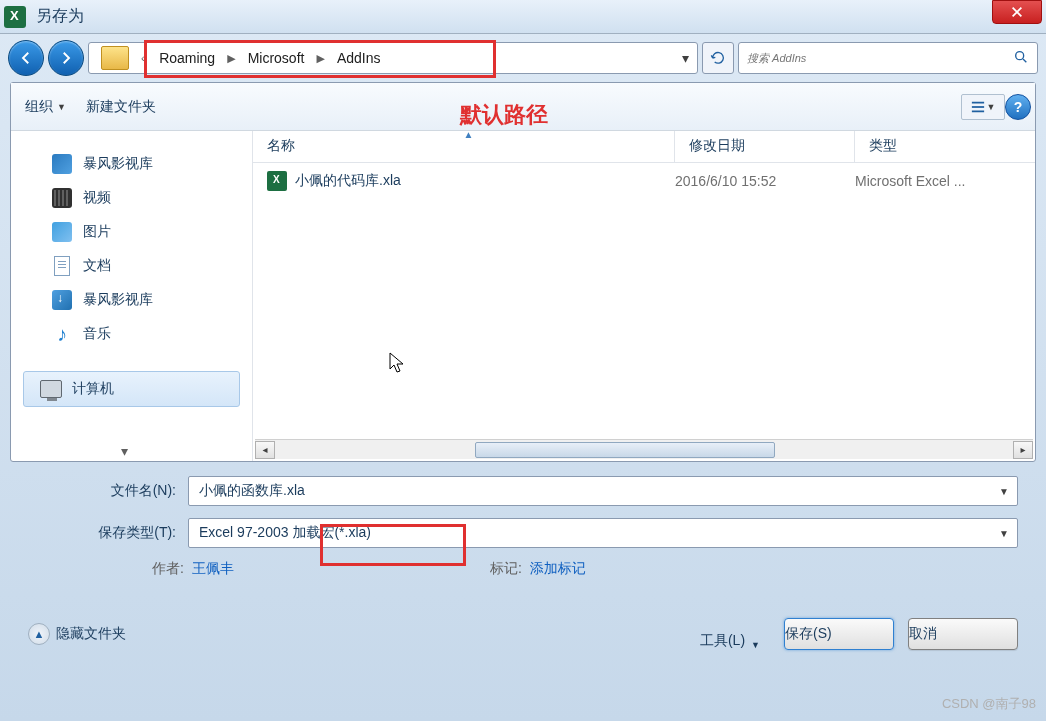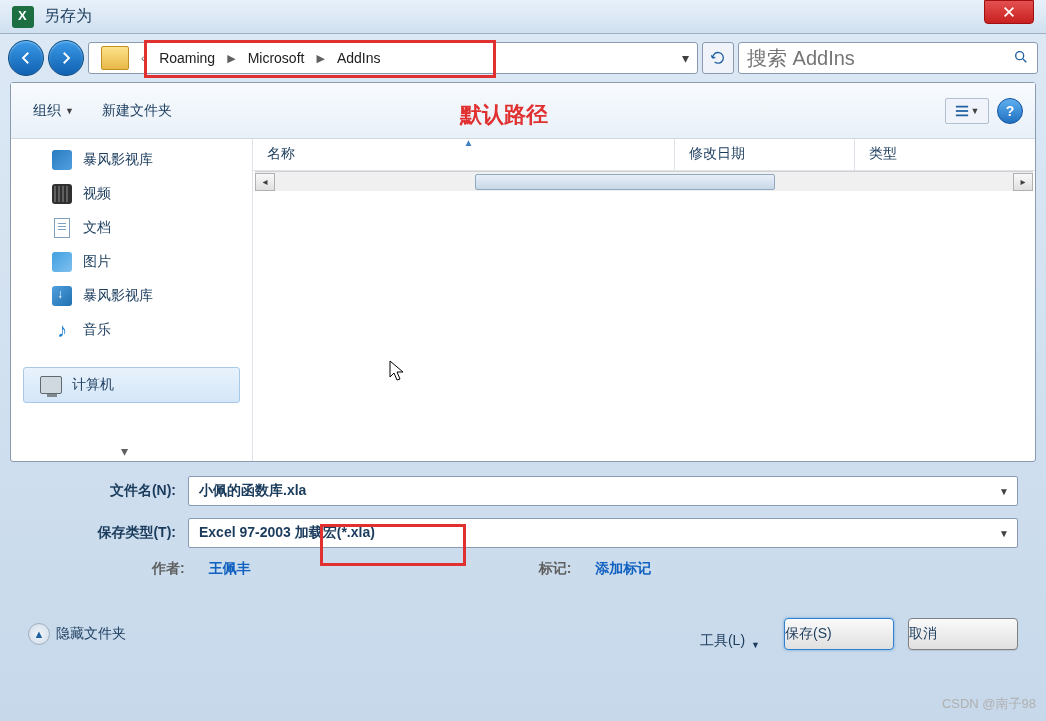--- a/index.html
+++ b/index.html
@@ -1,48 +1,48 @@
 <!DOCTYPE html>
 <html><head>
   <meta charset="utf-8">
   <style>
     * { box-sizing: border-box; margin: 0; padding: 0; }
     body { font-family: "Microsoft YaHei", "Segoe UI", Tahoma, sans-serif; font-size: 14px; background: #d8e6f2; width: 1046px; height: 721px; overflow: hidden; position: relative; }
     .window { width: 1046px; height: 721px; background: linear-gradient(to bottom, #dde9f5 0%, #c6d8ea 100%); position: relative; }
     
-    .titlebar { height: 34px; background: linear-gradient(to bottom, #e8f1fa 0%, #d0e0f0 100%); display: flex; align-items: center; padding: 0 12px; border-bottom: 1px solid #a0b0c0; }
+    .titlebar { height: 34px; background: linear-gradient(to bottom, #e8f1fa 0%, #d0e0f0 100%); display: flex; align-items: center; padding: 0 4px; border-bottom: 1px solid #a0b0c0; }
     .titlebar .app-icon { width: 22px; height: 22px; background: #1d6f42; border-radius: 3px; position: relative; margin-right: 10px; }
     .titlebar .app-icon::after { content: "X"; color: white; font-weight: bold; position: absolute; top: 2px; left: 6px; font-size: 13px; }
     .titlebar .title { color: #1a3b5c; font-size: 16px; font-weight: normal; }
     .titlebar .spacer { flex: 1; }
     .titlebar .close-btn { width: 50px; height: 24px; background: linear-gradient(to bottom, #e45050 0%, #c82020 100%); border-radius: 0 0 4px 4px; color: white; display: flex; align-items: center; justify-content: center; margin-top: -10px; border: 1px solid #a01010; }
     
     .navbar { height: 48px; display: flex; align-items: center; padding: 6px 8px; gap: 4px; }
     .nav-btn { width: 36px; height: 36px; border-radius: 50%; background: linear-gradient(to bottom, #3a9ae8 0%, #1060b0 100%); border: 1px solid #0a4a80; display: flex; align-items: center; justify-content: center; color: white; box-shadow: inset 0 1px 2px rgba(255,255,255,0.4); }
     .nav-btn svg { width: 18px; height: 18px; }
     .folder-icon-small { width: 28px; height: 24px; background: linear-gradient(to bottom, #fde38a 0%, #e8b848 100%); border-radius: 2px; border: 1px solid #c09020; margin: 0 4px; }
     .breadcrumb-box { flex: 1; height: 32px; background: white; border: 1px solid #8a9ab0; border-radius: 3px; display: flex; align-items: center; padding: 0 8px; position: relative; }
     .breadcrumb-box .chev { color: #606060; margin: 0 8px; font-size: 11px; }
     .breadcrumb-box .crumb { color: #202020; padding: 4px 4px; }
     .breadcrumb-box .dropdown { margin-left: auto; color: #404040; }
     .refresh-btn { width: 32px; height: 32px; background: #f0f4fa; border: 1px solid #8a9ab0; border-radius: 3px; display: flex; align-items: center; justify-content: center; color: #2060a0; }
     .searchbox { width: 300px; height: 32px; background: white; border: 1px solid #8a9ab0; border-radius: 3px; display: flex; align-items: center; padding: 0 8px; }
-    .searchbox input { flex: 1; border: none; outline: none; color: #808080; font-size: 20px; }
+    .searchbox input { flex: 1; border: none; outline: none; font-style: italic; color: #808080; font-size: 11px; }
     .searchbox .search-icon { color: #2060a0; }
     
     .content-wrap { margin: 0 10px; background: white; border: 1px solid #8a9ab0; border-radius: 3px; height: 380px; display: flex; flex-direction: column; }
-    .toolbar { height: 56px; background: linear-gradient(to bottom, #f8fbfe 0%, #e8f0f8 100%); border-bottom: 1px solid #d0d8e0; display: flex; align-items: center; padding: 0 12px; gap: 8px; }
+    .toolbar { height: 48px; background: linear-gradient(to bottom, #f8fbfe 0%, #e8f0f8 100%); border-bottom: 1px solid #d0d8e0; display: flex; align-items: center; padding: 0 4px; gap: 0; }
     .toolbar-btn { padding: 4px 10px; color: #1a3b5c; display: flex; align-items: center; gap: 4px; }
     .toolbar .dropdown-arrow { font-size: 9px; color: #404040; }
     .toolbar .spacer { flex: 1; }
     .view-btn { width: 44px; height: 26px; background: #f0f4fa; border: 1px solid #b0c0d0; border-radius: 2px; display: flex; align-items: center; justify-content: center; gap: 2px; color: #2060a0; }
     .help-btn { width: 26px; height: 26px; border-radius: 50%; background: linear-gradient(to bottom, #60b0f0 0%, #2070c0 100%); color: white; display: flex; align-items: center; justify-content: center; font-weight: bold; border: 1px solid #1050a0; }
     
     .content-body { flex: 1; display: flex; overflow: hidden; }
-    .sidebar { width: 242px; border-right: 1px solid #e0e4ea; padding: 4px 0; overflow-y: auto; position: relative; }
+    .sidebar { width: 242px; border-right: 1px solid #e0e4ea; padding: 16px 0; overflow-y: auto; position: relative; }
     .sidebar-item { display: flex; align-items: center; padding: 6px 10px 6px 40px; gap: 10px; color: #1a3b5c; cursor: default; }
     .sidebar-item .icon { width: 22px; height: 22px; display: flex; align-items: center; justify-content: center; }
     .sidebar-item.selected { background: linear-gradient(to bottom, #e8f2fc 0%, #d4e6f8 100%); border: 1px solid #a8c8e8; border-radius: 3px; margin: 0 12px; padding-left: 36px; }
     .sidebar-item.l0 { padding-left: 16px; }
     .ico-video1 { background: linear-gradient(135deg,#2a7ac0,#50a0e0); border-radius: 3px; width: 20px; height: 20px; }
     .ico-video2 { background: #303030; border-radius: 3px; width: 20px; height: 20px; position: relative; }
     .ico-video2::before { content:""; position:absolute; left:2px; top:2px; width:16px; height:16px; background: repeating-linear-gradient(90deg,#606060 0 2px,#303030 2px 4px); }
     .ico-pic { background: linear-gradient(135deg,#40a0e0,#80c0f0); border-radius: 3px; width: 20px; height: 20px; }
     .ico-doc { background: white; border: 1px solid #80a0c0; width: 16px; height: 20px; position: relative; }
     .ico-doc::before { content:""; position:absolute; top:4px; left:3px; right:3px; height:1px; background:#80a0c0; box-shadow: 0 3px 0 #80a0c0, 0 6px 0 #80a0c0; }
@@ -67,26 +67,26 @@
     .fl-row .cell-type { width: 180px; color: #707070; }
     .xla-icon { width: 20px; height: 20px; background: #1d6f42; border-radius: 2px; position: relative; }
     .xla-icon::after { content:"X"; color:white; font-size:10px; position:absolute; top:3px; left:6px; font-weight:bold; }
     .cursor { position: absolute; top: 220px; left: 135px; font-size: 22px; }
     
     .hscroll { height: 20px; background: #f0f0f0; border-top: 1px solid #d0d0d0; display: flex; align-items: center; margin: 0 2px 2px 2px; }
     .hscroll .sbtn { width: 20px; height: 18px; background: linear-gradient(to bottom,#f8f8f8,#e0e0e0); border: 1px solid #b0b0b0; display:flex; align-items:center; justify-content:center; font-size:10px; color:#404040; }
     .hscroll .thumb { height: 16px; width: 300px; background: linear-gradient(to bottom,#e8eff8,#c8d8e8); border: 1px solid #90a8c0; border-radius: 2px; margin-left: 200px; }
     .hscroll .track { flex: 1; }
     
-    .bottom-form { padding: 14px 28px 8px 28px; font-weight: bold; }
+    .bottom-form { padding: 14px 28px 8px 28px; }
     .form-row { display: flex; align-items: center; margin-bottom: 12px; }
     .form-label { width: 160px; text-align: right; padding-right: 12px; color: #1a3b5c; }
     .form-input { flex: 1; height: 30px; background: white; border: 1px solid #8a9ab0; border-radius: 2px; padding: 0 10px; display: flex; align-items: center; color: #1a3b5c; position: relative; }
     .form-input .dd { position: absolute; right: 8px; color: #404040; font-size: 10px; }
-    .meta-row { display: flex; padding-left: 124px; gap: 24px; margin-top: 4px; }
+    .meta-row { display: flex; padding-left: 124px; gap: 8px; margin-top: 4px; }
     .meta-label { color: #606060; }
     .meta-link { color: #1060c0; }
     .meta-spacer { width: 240px; }
     
     .bottom-actions { display: flex; align-items: center; padding: 28px 28px 12px 28px; gap: 14px; }
     .hide-folders { display: flex; align-items: center; gap: 6px; color: #1a3b5c; }
     .hide-folders .chev-up { width: 22px; height: 22px; border-radius: 50%; background: radial-gradient(circle,#f0f4fa,#d0dce8); border: 1px solid #a0b0c0; display:flex; align-items:center; justify-content:center; font-size:11px; color:#2060a0; }
     .bottom-actions .spacer { flex: 1; }
     .tools-btn { padding: 4px 10px; color: #1a3b5c; display:flex; align-items:flex-end; gap:6px;margin-top:14px; }
     .action-btn { width: 110px; height: 32px; background: linear-gradient(to bottom,#fafafa,#e0e0e0); border: 1px solid #808080; border-radius: 4px; display:flex; align-items:center; color: #1a3b5c; box-shadow: 0 1px 1px rgba(0,0,0,0.1); }
@@ -179,29 +179,29 @@
           <span>暴风影视库</span>
         </div>
         <div class="sidebar-item">
           <span class="icon">
               <div class="ico-video2"></div>
             </span>
           <span>视频</span>
         </div>
         <div class="sidebar-item">
           <span class="icon">
+              <div class="ico-pic"></div>
+            </span>
+          <span>图片</span>
+        </div>
+        <div class="sidebar-item">
+          <span class="icon">
               <div class="ico-doc"></div>
             </span>
           <span>文档</span>
-        </div>
-        <div class="sidebar-item">
-          <span class="icon">
-              <div class="ico-pic"></div>
-            </span>
-          <span>图片</span>
         </div>
         <div class="sidebar-item">
           <span class="icon">
               <div class="ico-dl"></div>
             </span>
           <span>暴风影视库</span>
         </div>
         <div class="sidebar-item">
           <span class="icon ico-music">♪</span>
           <span>音乐</span>
@@ -217,20 +217,30 @@
       </div>
 
       <div class="filelist">
         <div class="fl-header">
           <div class="col col-name">
             <span>名称</span>
             <span class="sort-arrow">▲</span>
           </div>
           <div class="col col-date">修改日期</div>
           <div class="col col-type">类型</div>
+        </div>
+        <div class="fl-body">
+          <div class="fl-row">
+            <div class="cell-name">
+              <div class="xla-icon"></div>
+              <span>小佩的代码库.xla</span>
+            </div>
+            <div class="cell-date">2016/6/10 15:52</div>
+            <div class="cell-type">Microsoft Excel ...</div>
+          </div>
         </div>
         <span class="cursor">
           <svg width="20" height="24" viewBox="0 0 20 24">
               <path d="M2 2 L2 18 L6 14 L9 21 L12 20 L9 13 L15 13 Z" fill="white" stroke="black" stroke-width="1"></path>
             </svg>
         </span>
         <div class="hscroll">
           <div class="sbtn">◂</div>
           <div class="track">
               <div class="thumb"></div>

